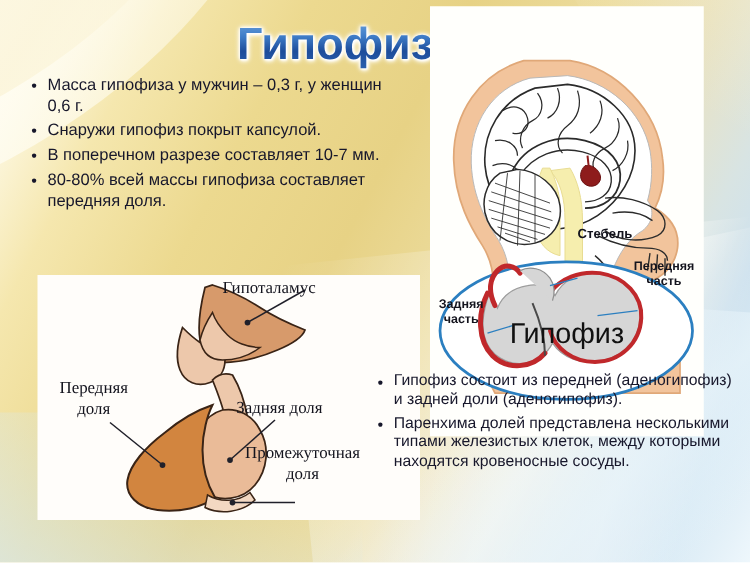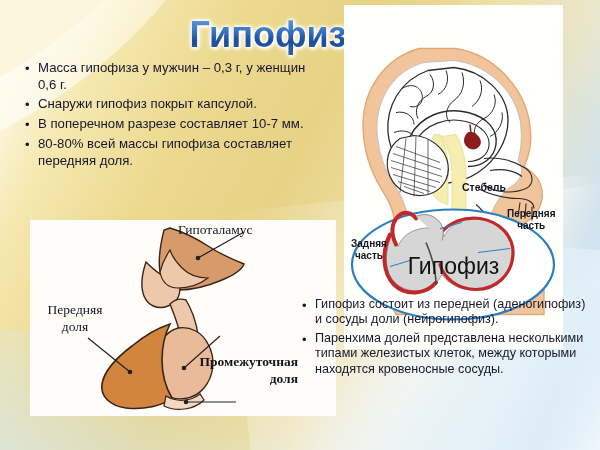--- a/index.html
+++ b/index.html
@@ -330,31 +330,32 @@
       </g>
     </svg>
 
     <div class="lbl" style="left:148px;top:2px;font-size:13.5px;">Гипоталамус</div>
 
     <div class="lbl" style="left:8px;top:81px;font-size:13.5px;line-height:17px;text-align:center;width:74px;">
       <div>Передняя</div>
       <div>доля</div>
     </div>
 
-
-    <div class="lbl" style="left:156px;top:133px;font-size:13.5px;line-height:17px;text-align:right;width:112px;font-weight:bold;">
+    <div class="lbl" style="left:159px;top:98px;font-size:13.5px;">Задняя доля</div>
+
+    <div class="lbl" style="left:156px;top:133px;font-size:13.5px;line-height:17px;text-align:center;width:112px;">
       <div>Промежуточная</div>
       <div>доля</div>
     </div>
   </div>
 
   <div class="bullets" id="bullets-bottom">
     <div class="li">
       <span class="dot">•</span>
-      <span class="txt">Гипофиз состоит из передней (аденогипофиз) и сосуды доли (нейрогипофиз).</span>
+      <span class="txt">Гипофиз состоит из передней (аденогипофиз) и задней доли (аденогипофиз).</span>
     </div>
     <div class="li">
       <span class="dot">•</span>
       <span class="txt">Паренхима долей представлена несколькими типами железистых клеток, между которыми находятся кровеносные сосуды.</span>
     </div>
   </div>
 
 </div>
 
 </body></html>

